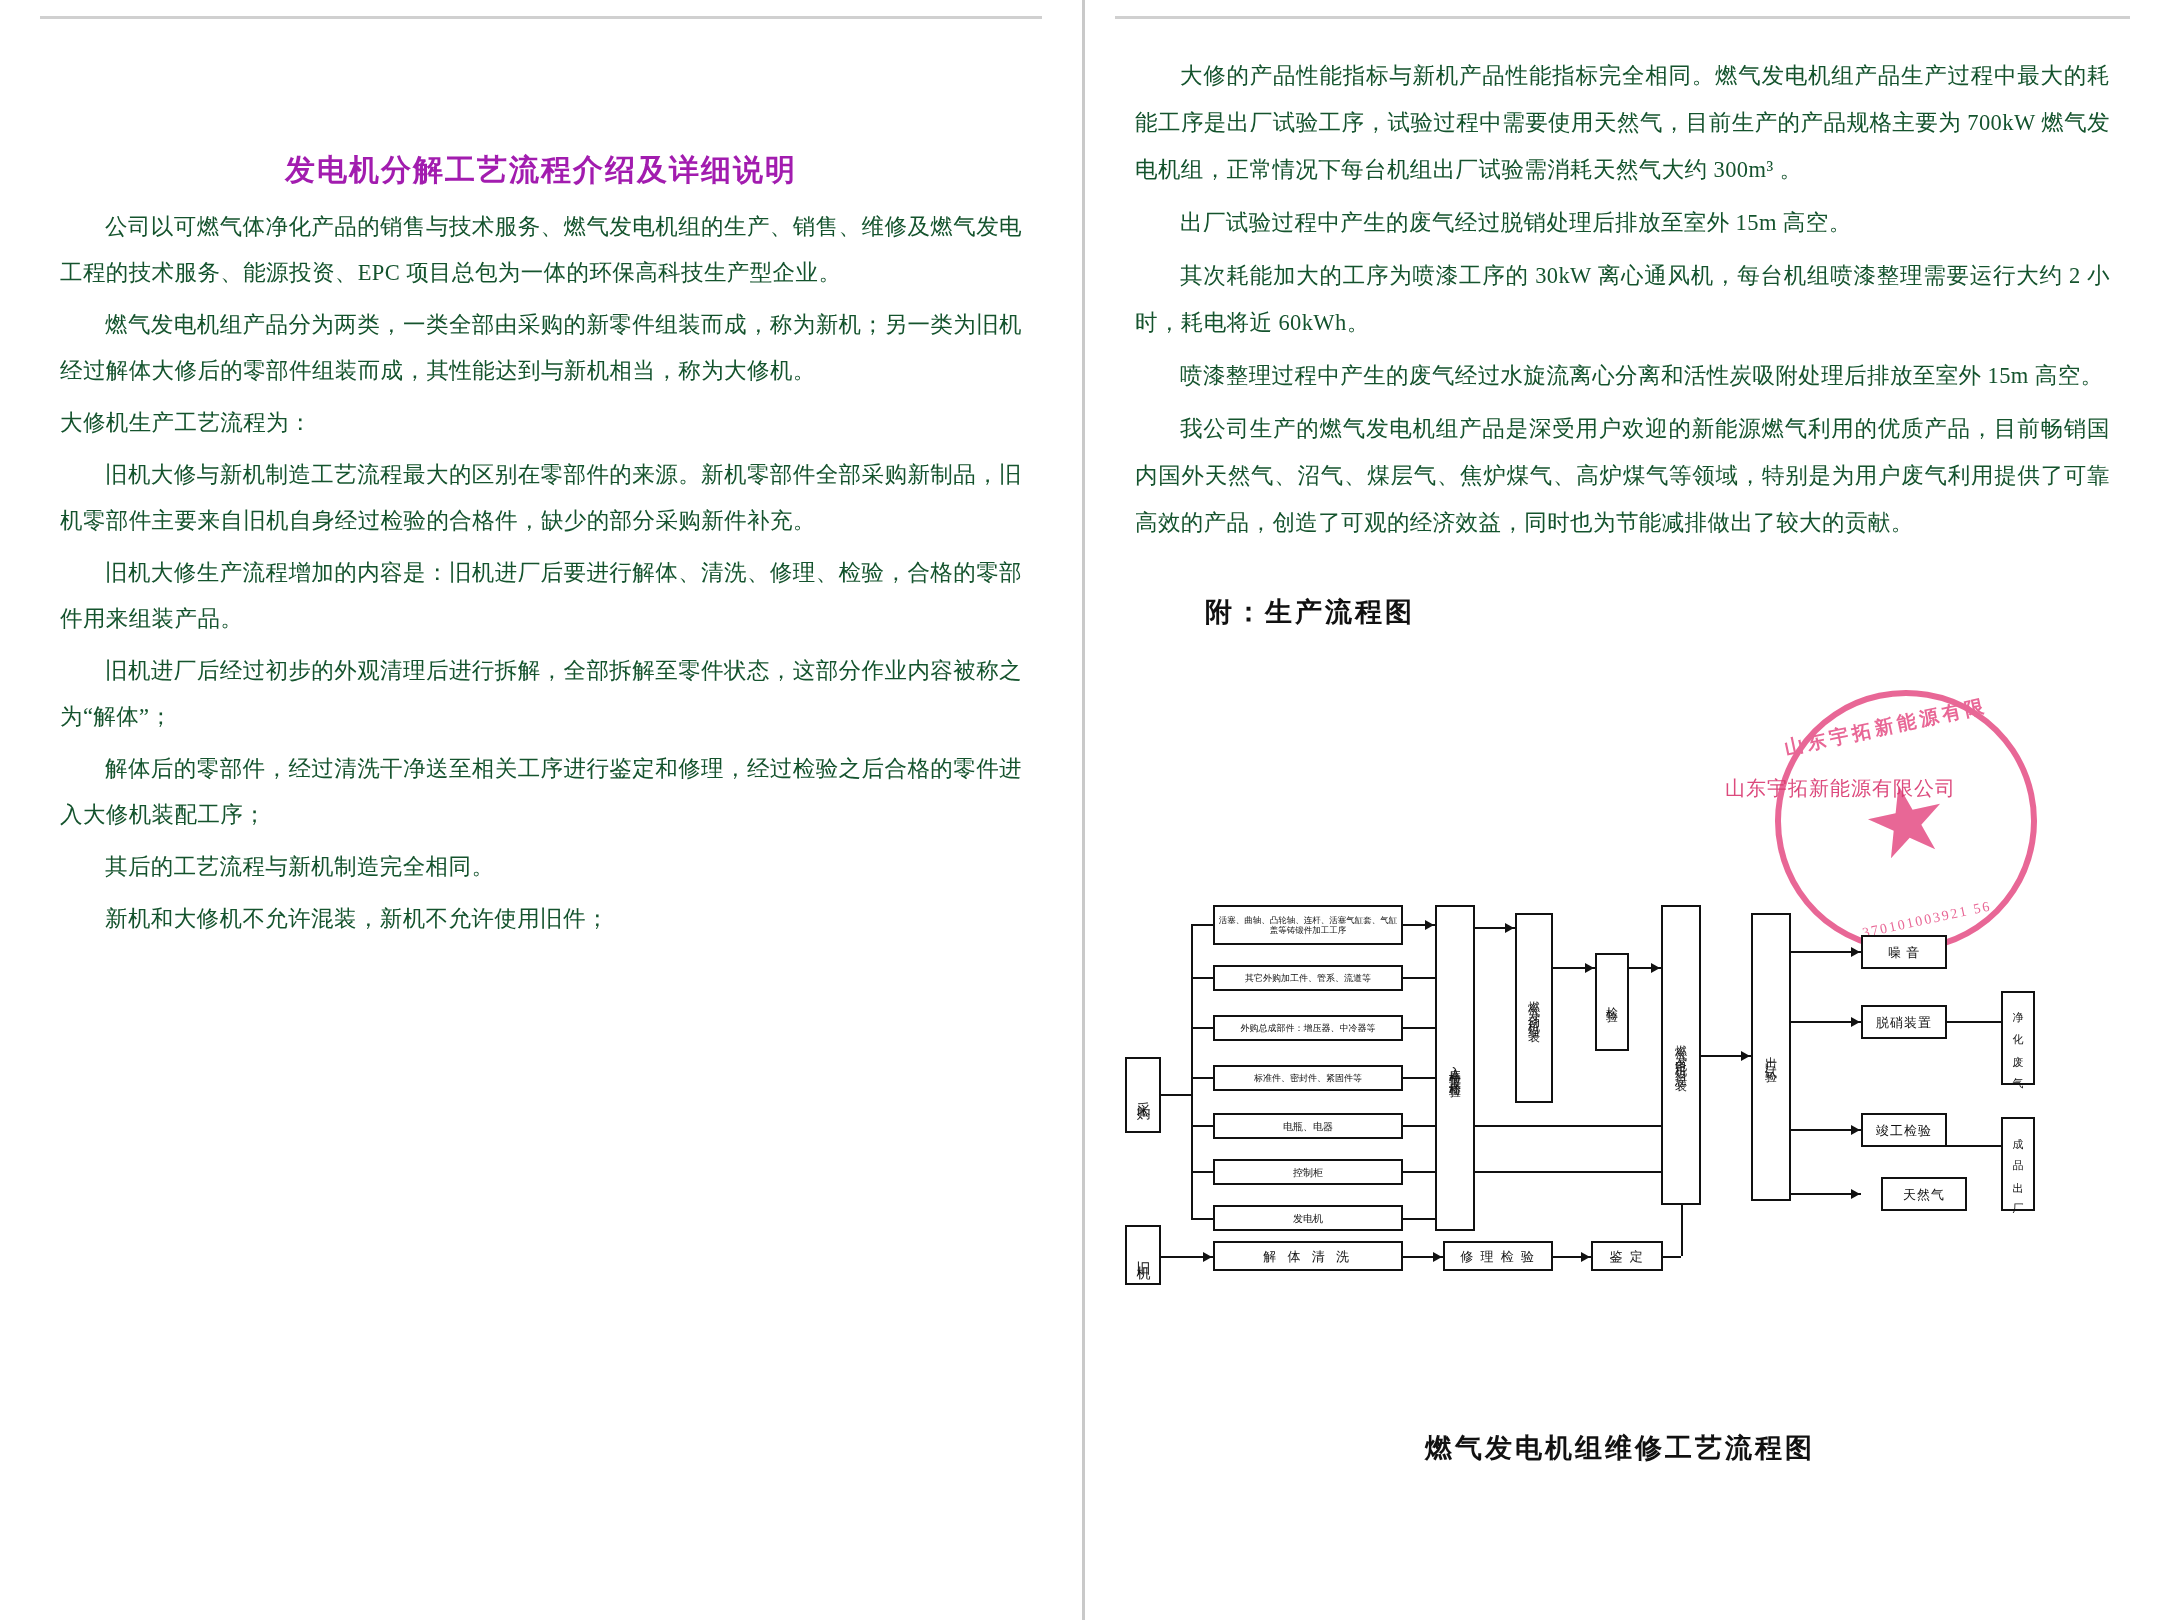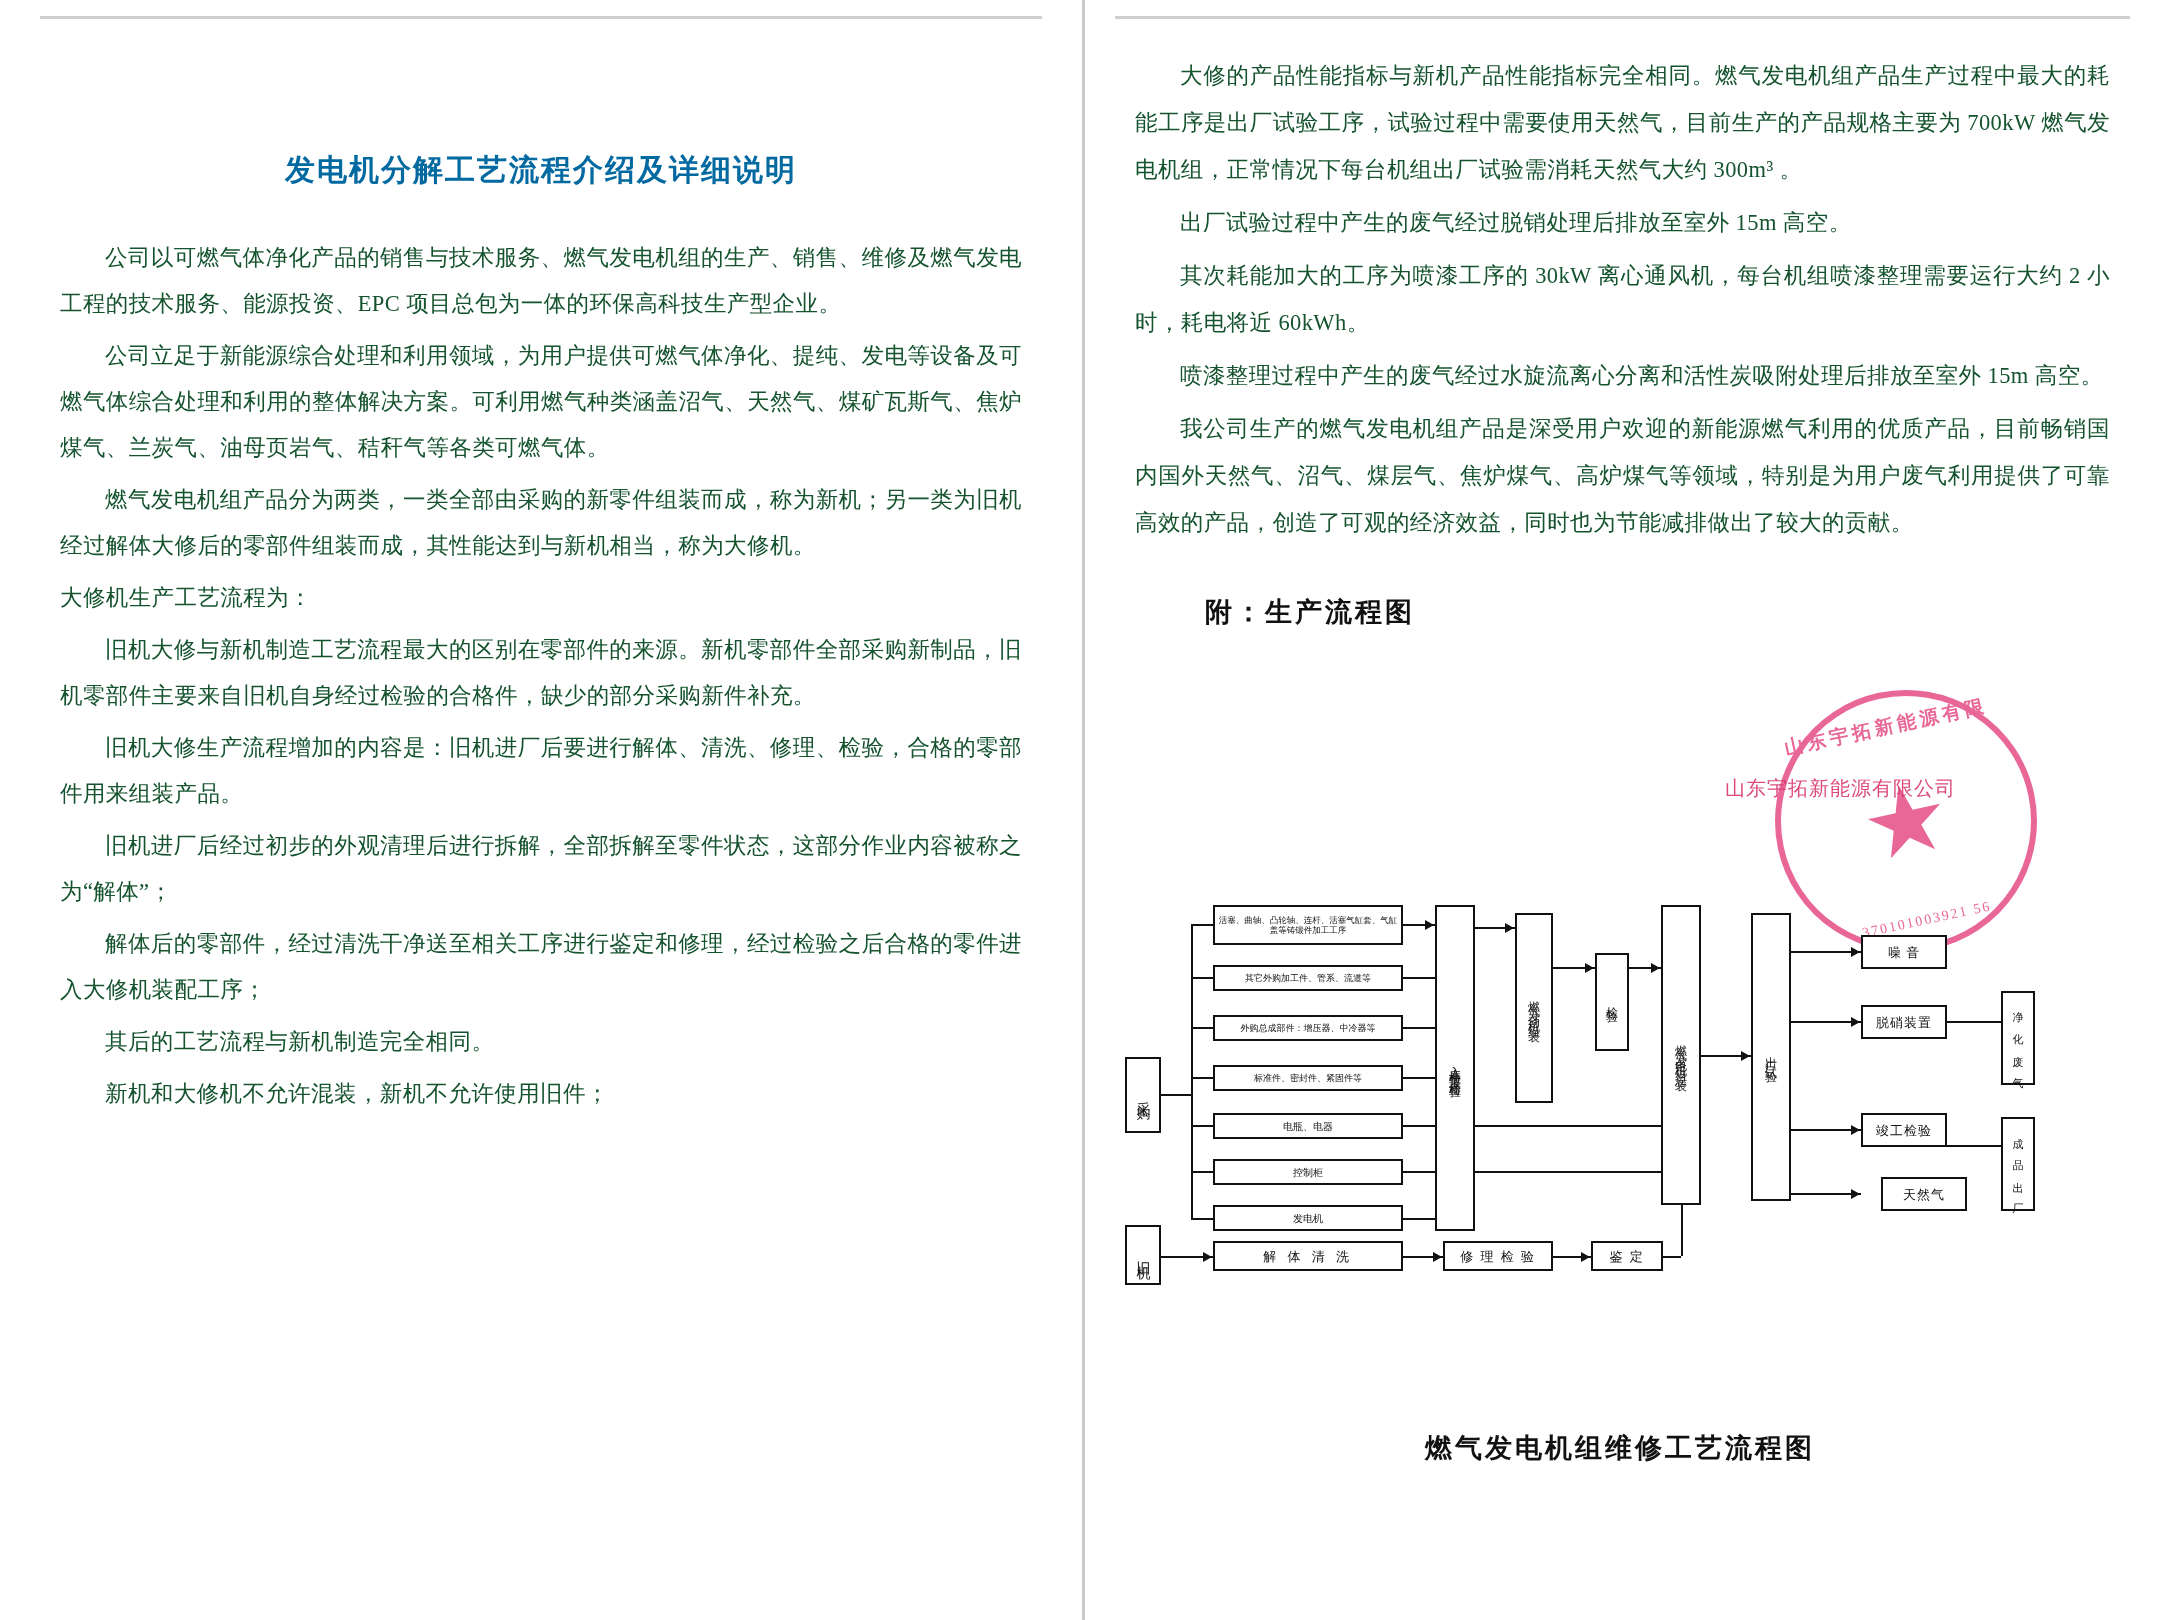--- a/index.html
+++ b/index.html
@@ -45,22 +45,22 @@
   }
   .top-rule-left { left: 40px; right: 40px; }
   .top-rule-right { left: 30px; right: 30px; }
 
   .doc-title {
     text-align: center;
     font-size: 30px;
     font-weight: bold;
     letter-spacing: 2px;
     margin-top: 150px;
-    margin-bottom: 44px;
-    color: #0369a1;
+    margin-bottom: 13px;
+    color: #a21caf;
   }
   p.para {
     font-size: 22.5px;
     line-height: 46px;
     text-indent: 2em;
     margin: 0 0 6px 0;
     color: #14532d;
     text-align: justify;
     letter-spacing: 0.4px;
   }
@@ -188,21 +188,20 @@
 <body>
 
 <div class="page-wrap">
 
   <div class="page page-left">
     <div class="top-rule top-rule-left"></div>
 
     <h1 class="doc-title">发电机分解工艺流程介绍及详细说明</h1>
 
     <p class="para">公司以可燃气体净化产品的销售与技术服务、燃气发电机组的生产、销售、维修及燃气发电工程的技术服务、能源投资、EPC 项目总包为一体的环保高科技生产型企业。</p>
-    <p class="para">公司立足于新能源综合处理和利用领域，为用户提供可燃气体净化、提纯、发电等设备及可燃气体综合处理和利用的整体解决方案。可利用燃气种类涵盖沼气、天然气、煤矿瓦斯气、焦炉煤气、兰炭气、油母页岩气、秸秆气等各类可燃气体。</p>
     <p class="para">燃气发电机组产品分为两类，一类全部由采购的新零件组装而成，称为新机；另一类为旧机经过解体大修后的零部件组装而成，其性能达到与新机相当，称为大修机。</p>
     <p class="para noindent">大修机生产工艺流程为：</p>
     <p class="para">旧机大修与新机制造工艺流程最大的区别在零部件的来源。新机零部件全部采购新制品，旧机零部件主要来自旧机自身经过检验的合格件，缺少的部分采购新件补充。</p>
     <p class="para">旧机大修生产流程增加的内容是：旧机进厂后要进行解体、清洗、修理、检验，合格的零部件用来组装产品。</p>
     <p class="para">旧机进厂后经过初步的外观清理后进行拆解，全部拆解至零件状态，这部分作业内容被称之为“解体”；</p>
     <p class="para">解体后的零部件，经过清洗干净送至相关工序进行鉴定和修理，经过检验之后合格的零件进入大修机装配工序；</p>
     <p class="para">其后的工艺流程与新机制造完全相同。</p>
     <p class="para">新机和大修机不允许混装，新机不允许使用旧件；</p>
   </div>
 

